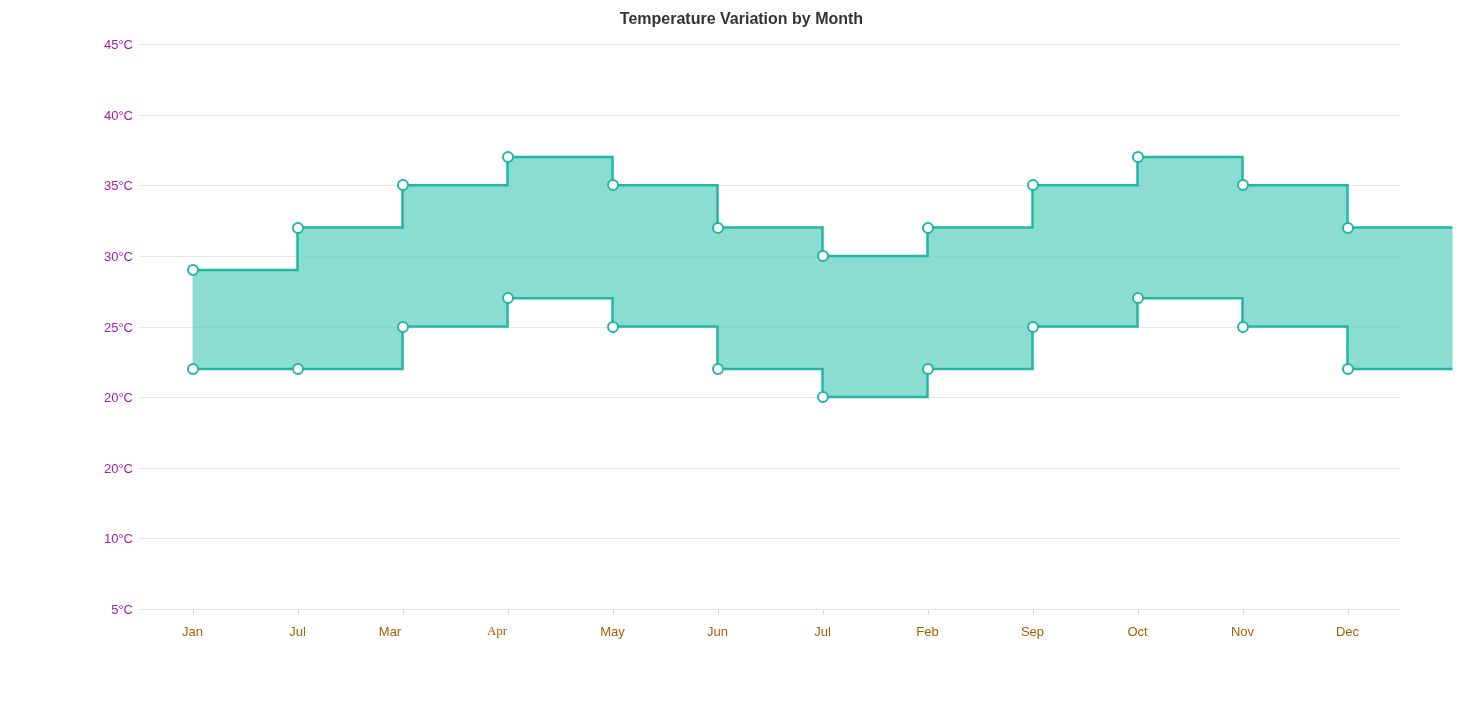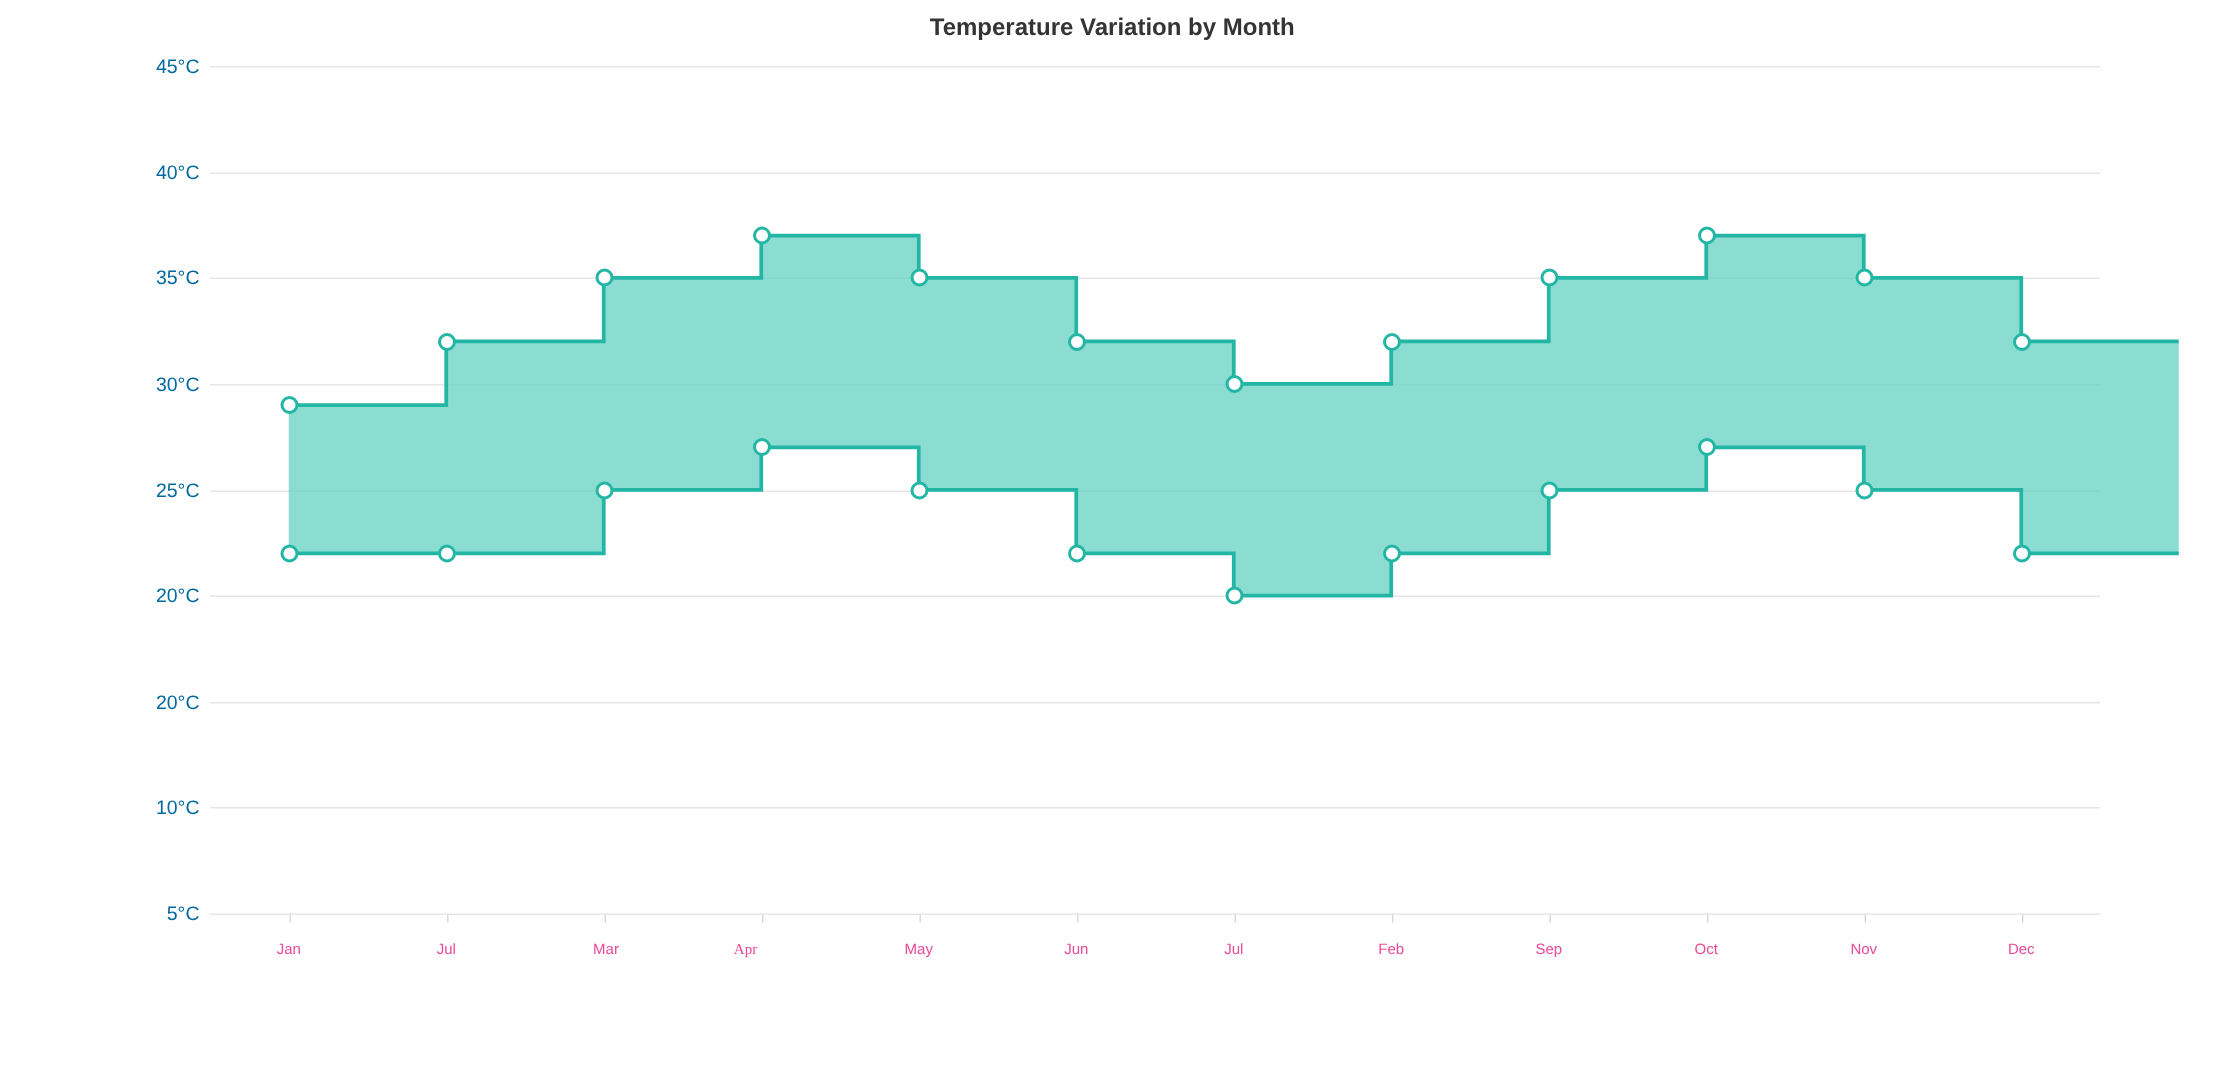--- a/index.html
+++ b/index.html
@@ -36,34 +36,34 @@
     width: 100%;
     border-top: 1px solid #e6e6e6;
     z-index: 1;
   }
   .y-tick-label {
     position: absolute;
     left: -55px;
     width: 48px;
     text-align: right;
     font-size: 13px;
-    color: #0369a1;
+    color: #a21caf;
     transform: translateY(-50%);
   }
   .x-tick {
     position: absolute;
     bottom: -6px;
     width: 1px;
     height: 6px;
     background: #d9d9d9;
   }
   .x-tick-label {
     position: absolute;
-    font-size: 10px;
-    color: #ec4899;
+    font-size: 13px;
+    color: #a16207;
     transform: translateX(-50%);
     bottom: -30px;
     text-align: left;
     white-space: nowrap;
   }
   svg.area-layer {
     position: absolute;
     left: 0;
     top: 0;
     overflow: visible;
@@ -103,21 +103,21 @@
       <div class="y-tick-label" style="top: 141.25px;">35°C</div>
       <div class="grid-line" style="top: 70.625px;"></div>
       <div class="y-tick-label" style="top: 70.625px;">40°C</div>
       <div class="grid-line" style="top: 0px;"></div>
       <div class="y-tick-label" style="top: 0px;">45°C</div>
       <div class="x-tick" style="left: 52.5px;"></div>
       <div class="x-tick-label" style="left: 52.5px;">Jan</div>
       <div class="x-tick" style="left: 157.5px;"></div>
       <div class="x-tick-label" style="left: 157.5px;">Jul</div>
       <div class="x-tick" style="left: 262.5px;"></div>
-      <div class="x-tick-label" style="left: 264px;">Mar</div>
+      <div class="x-tick-label" style="left: 250px;">Mar</div>
       <div class="x-tick" style="left: 367.5px;"></div>
       <div class="x-tick-label" style="left: 357px; font-family: Liberation Serif, serif;">Apr</div>
       <div class="x-tick" style="left: 472.5px;"></div>
       <div class="x-tick-label" style="left: 472.5px;">May</div>
       <div class="x-tick" style="left: 577.5px;"></div>
       <div class="x-tick-label" style="left: 577.5px;">Jun</div>
       <div class="x-tick" style="left: 682.5px;"></div>
       <div class="x-tick-label" style="left: 682.5px;">Jul</div>
       <div class="x-tick" style="left: 787.5px;"></div>
       <div class="x-tick-label" style="left: 787.5px;">Feb</div>

